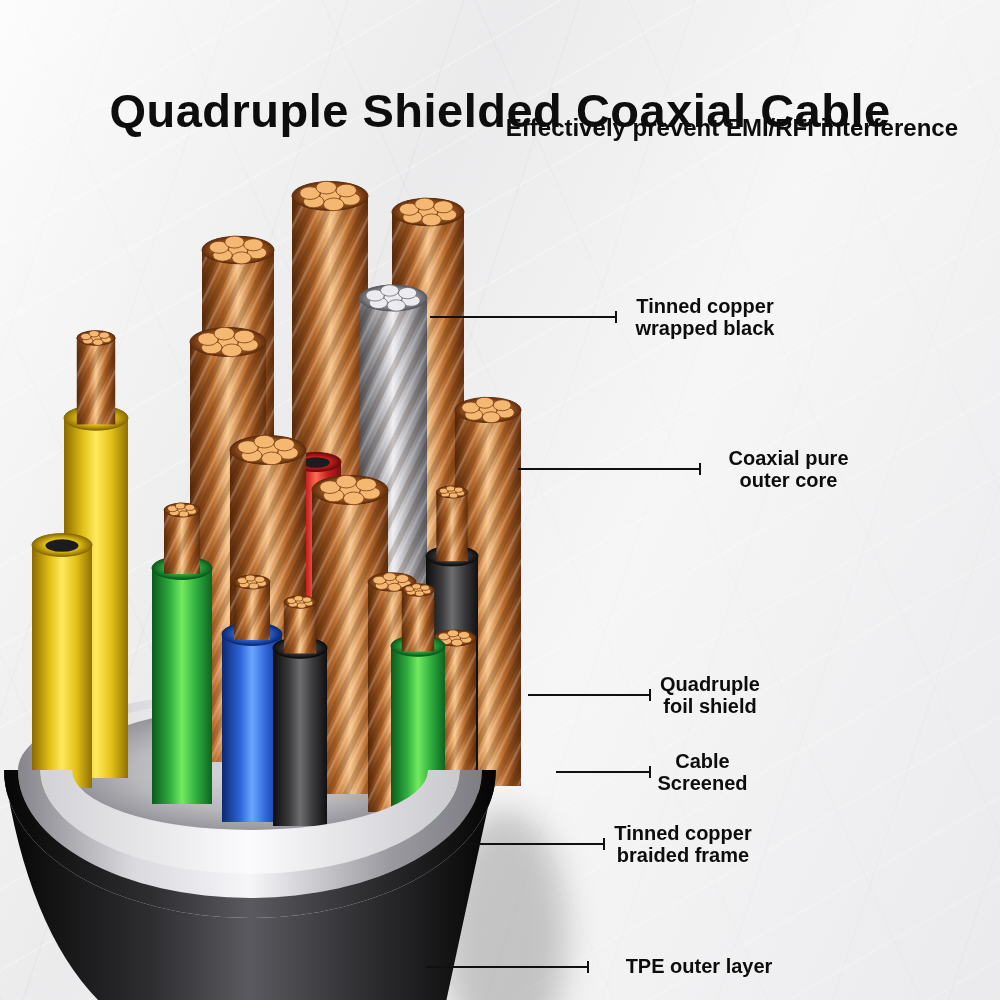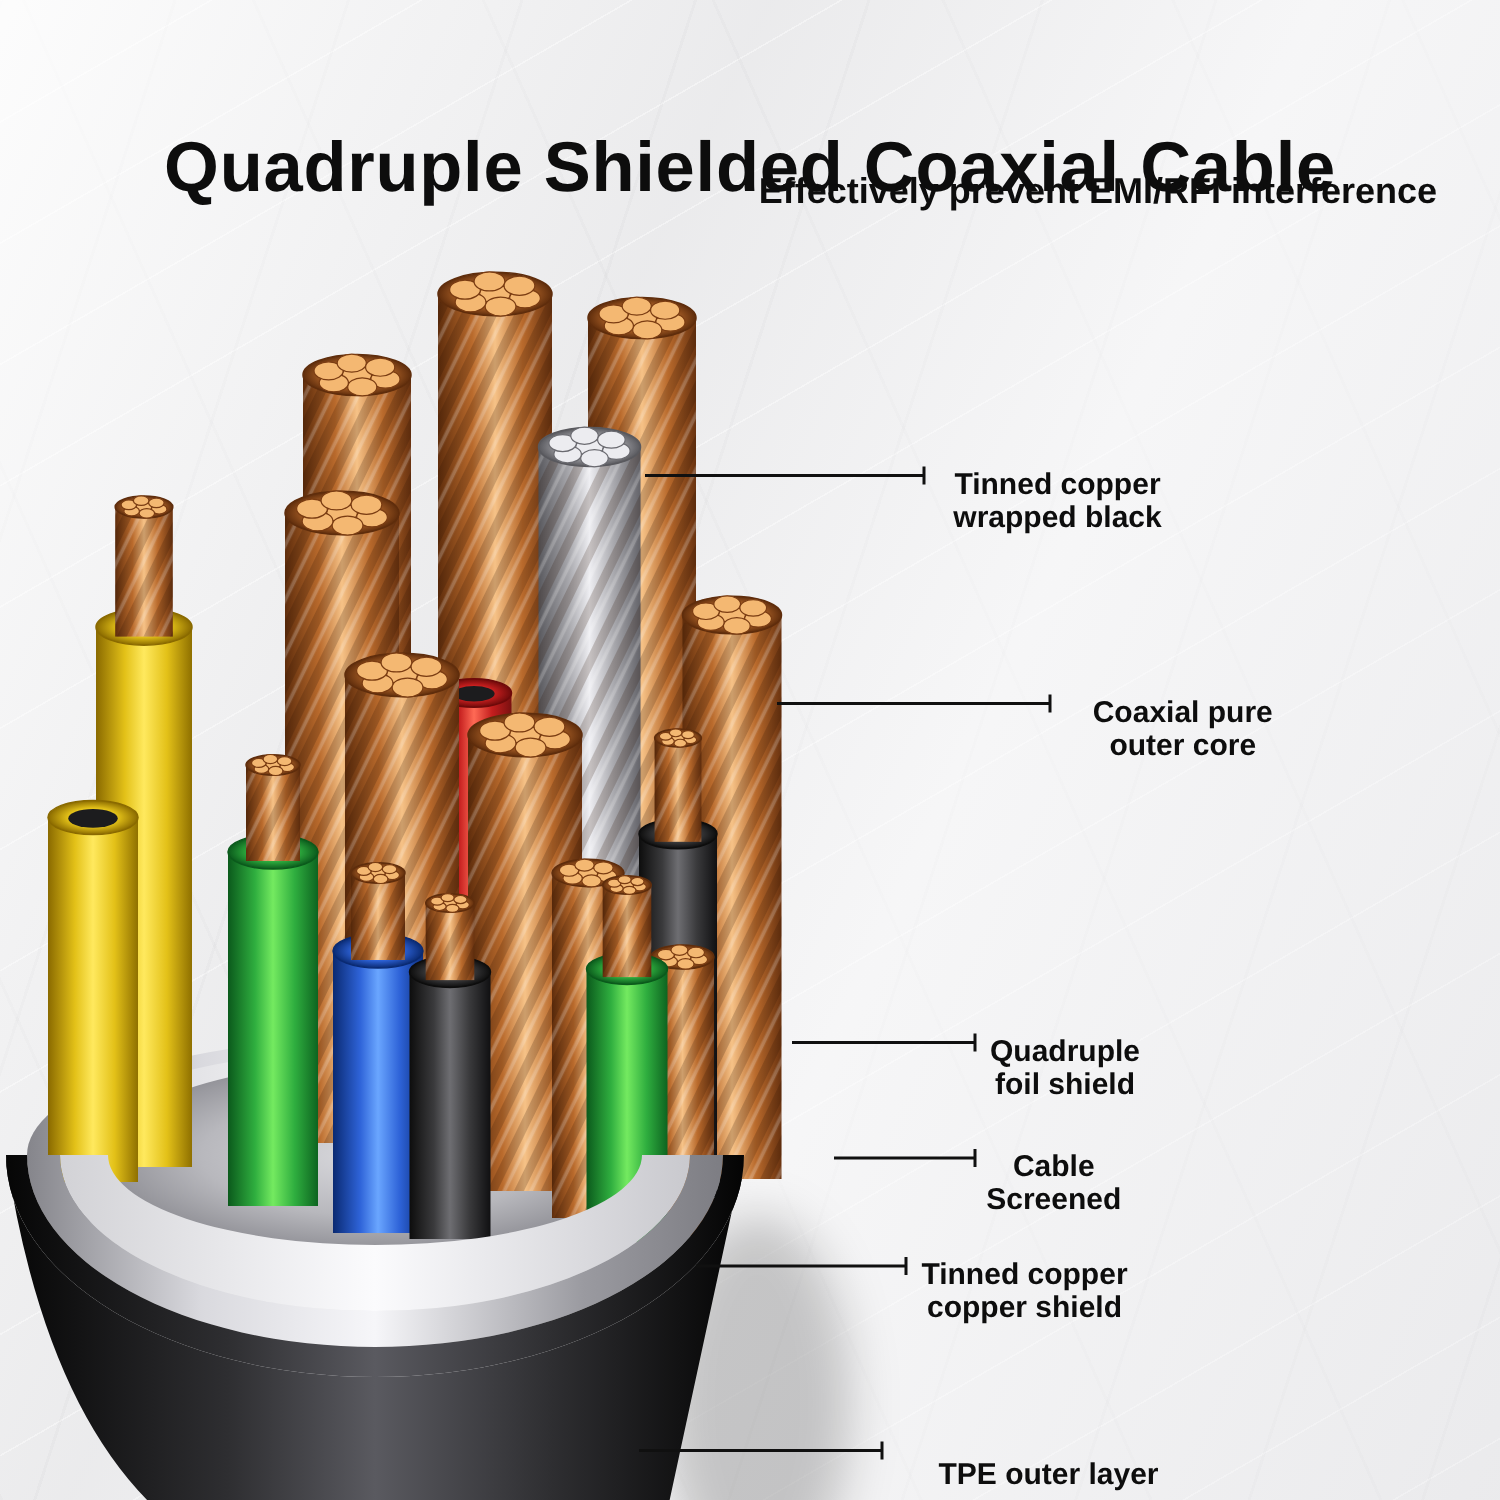--- a/index.html
+++ b/index.html
@@ -24,21 +24,21 @@
     color:var(--text,#0d0d0d);
   }
   #cable-svg{position:absolute;left:0;top:0;width:1000px;height:1000px;z-index:1;}
   .leader{position:absolute;z-index:2;height:0;border-top:2px solid var(--line,#101010);}
   .leader::after{
     content:"";position:absolute;right:-1px;top:-7px;width:2px;height:12px;
     background:var(--line,#101010);
   }
   .label{
     position:absolute;z-index:2;font-size:20px;line-height:22px;font-weight:700;
-    color:var(--text,#0a0a0a);text-align:center;margin-top:17px;
+    color:var(--text,#0a0a0a);text-align:center;
   }
   .label div:empty{display:none;}
   .c1-line{left:430px;top:316px;width:186px}
   .c1-label{left:620px;top:295px;width:170px}
   .c2-line{left:518px;top:468px;width:182px}
   .c2-label{left:716px;top:447px;width:145px}
   .c3-line{left:528px;top:694px;width:122px}
   .c3-label{left:650px;top:673px;width:120px}
   .c4-line{left:556px;top:771px;width:94px}
   .c4-label{left:650px;top:750px;width:105px}
@@ -437,21 +437,21 @@
   <div class="label c4-label">
     <div>Cable</div>
     <div>Screened</div>
   </div>
 </div>
 
 <div class="callout">
   <div class="leader c5-line"></div>
   <div class="label c5-label">
     <div>Tinned copper</div>
-    <div>copper shield</div>
+    <div>braided frame</div>
   </div>
 </div>
 
 <div class="callout">
   <div class="leader c6-line"></div>
   <div class="label c6-label">
     <div>TPE outer layer</div>
 
   </div>
 </div>

